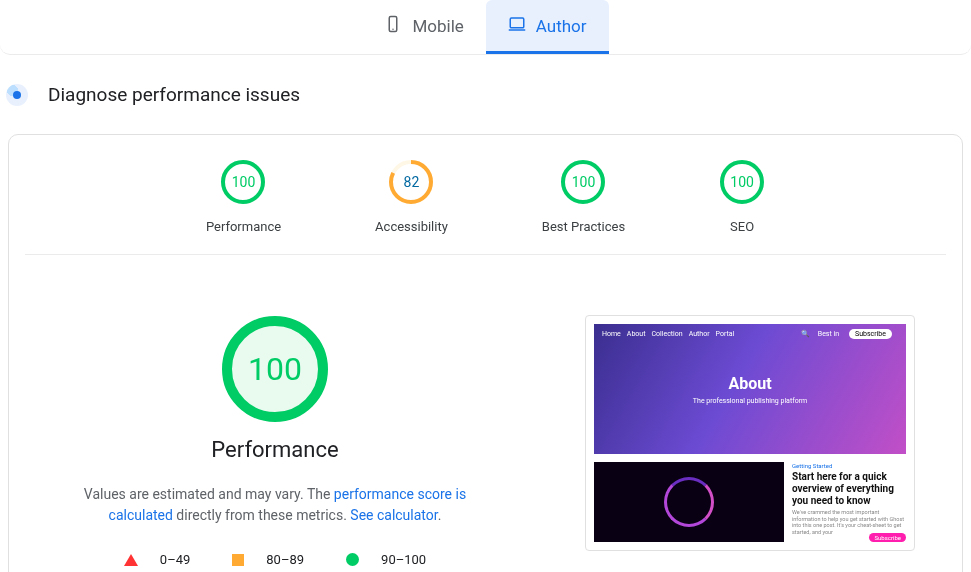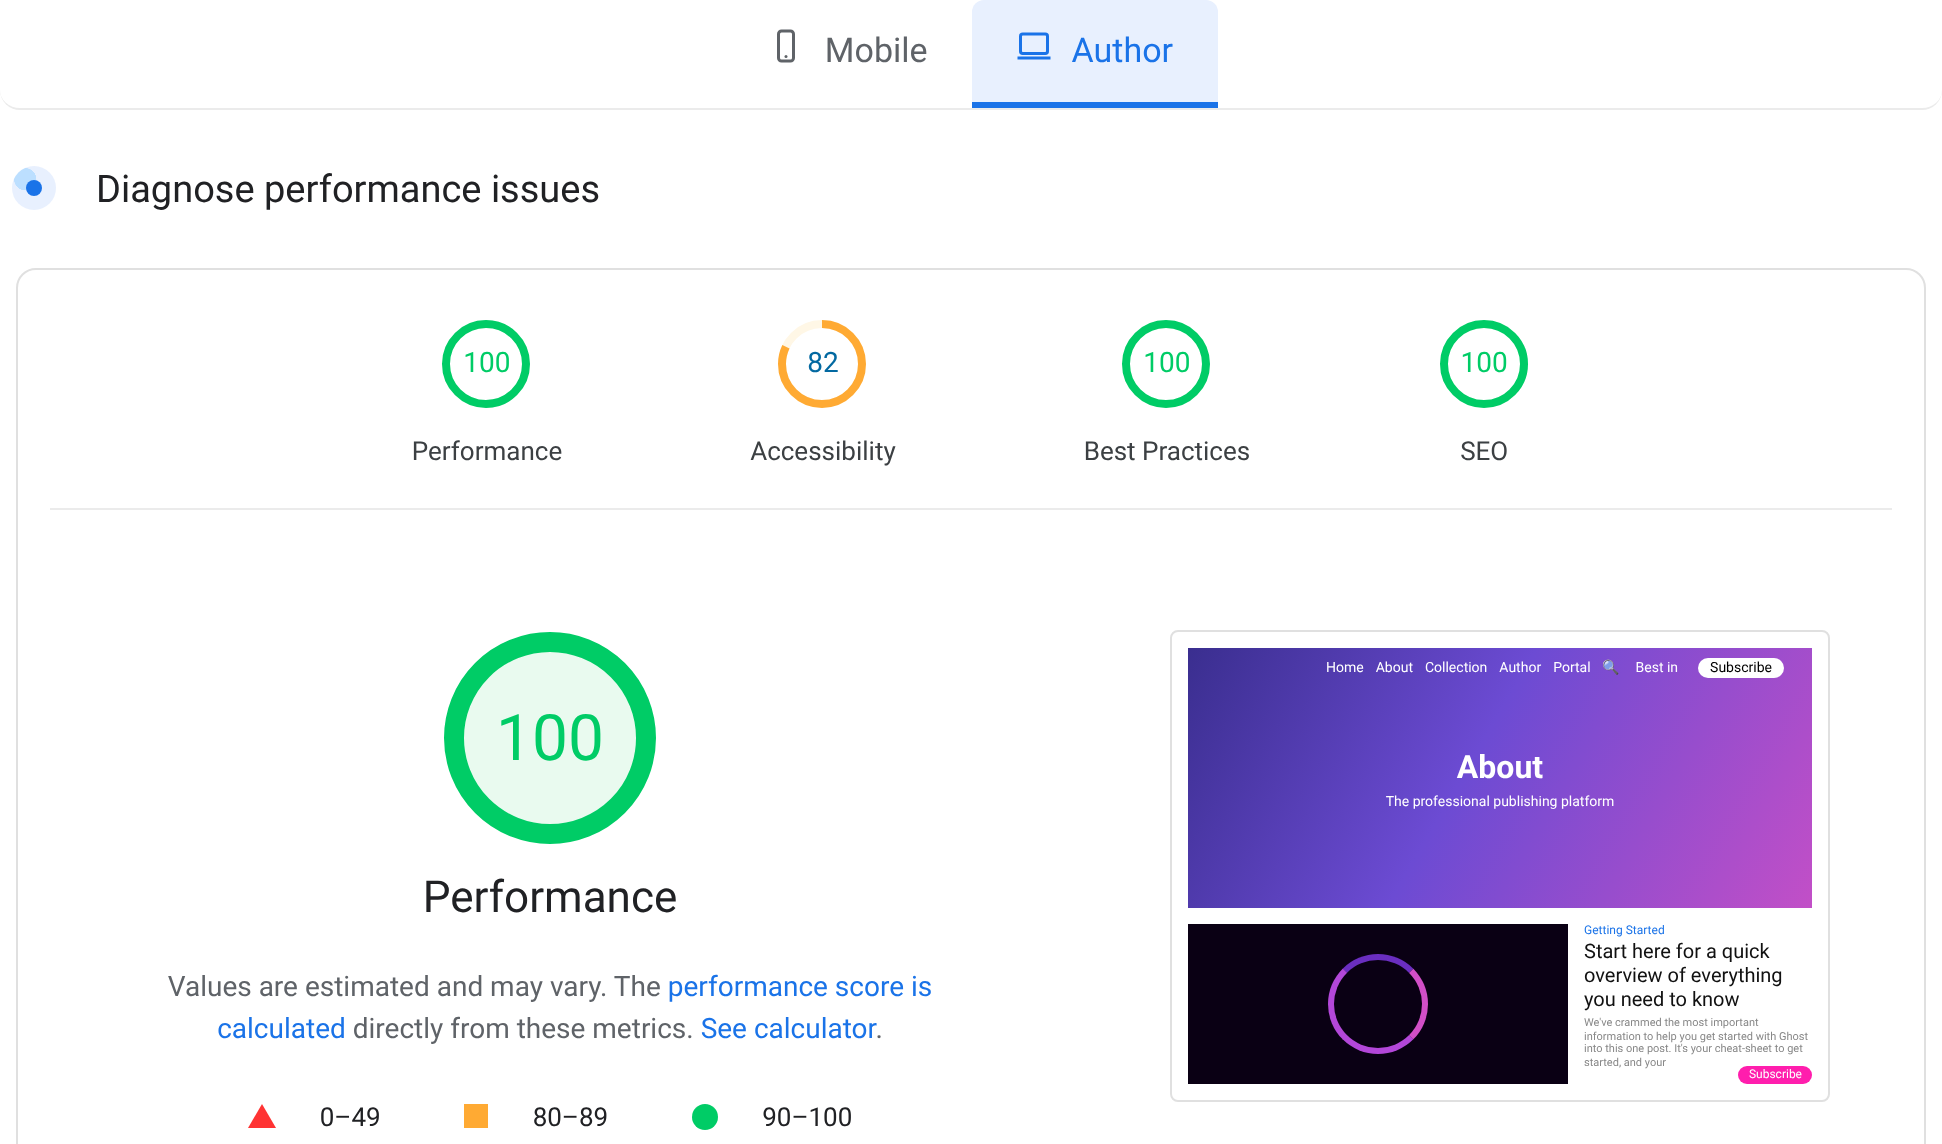--- a/index.html
+++ b/index.html
@@ -2,21 +2,21 @@
 <html><head>
   <meta charset="utf-8">
   <style>
     *{box-sizing:border-box;margin:0;padding:0}
     body{font-family:Roboto,Arial,sans-serif;background:#fff;color:#202124;width:971px;height:572px;overflow:hidden;font-size:14px}
     .tabs{display:flex;justify-content:center;align-items:center;height:55px;border-bottom:1px solid #ebebeb;border-radius:0 0 10px 10px}
     .tab{display:flex;align-items:center;gap:10px;padding:14px 22px;cursor:pointer;color:#5f6368;font-size:17px;border-bottom:3px solid transparent;height:100%}
     .tab.active{color:#1a73e8;background:#e8f0fe;border-bottom-color:#1a73e8;border-radius:6px 6px 0 0}
     .tab svg{width:18px;height:18px}
     .page{padding:28px 6px 0 6px}
-    .section-header{display:flex;align-items:flex-start;gap:20px;margin-bottom:28px}
+    .section-header{display:flex;align-items:center;gap:20px;margin-bottom:28px}
     .compass{width:22px;height:22px;border-radius:50%;background:radial-gradient(circle at 30% 30%,#bcdfff 0 25%,#e8f0fe 26% 100%);display:flex;align-items:center;justify-content:center}
     .compass::after{content:"";width:8px;height:8px;border-radius:50%;background:#1a73e8}
     .section-title{font-size:19px;font-weight:400}
     .card{border:1px solid #e0e0e0;border-radius:10px;padding:24px 16px;margin:0 2px}
     .gauges{display:flex;justify-content:center;gap:94px;padding:0 0 20px 0;border-bottom:1px solid #ebebeb;margin-bottom:60px}
     .gauge-item{display:flex;flex-direction:column;align-items:center;gap:14px;cursor:pointer}
     .gauge-label{font-size:13px;color:#3c4043}
     .gauge-ring{position:relative;width:46px;height:46px}
     .gauge-ring svg{position:absolute;inset:0;transform:rotate(-90deg)}
     .gauge-ring .bg{fill:none;stroke-width:4}
@@ -26,38 +26,38 @@
     .perf-col{flex:0 0 440px;text-align:center}
     .big-gauge{width:108px;height:108px;margin:0 auto 14px;position:relative}
     .big-gauge svg{position:absolute;inset:0;transform:rotate(-90deg)}
     .big-gauge .score{position:absolute;inset:0;display:flex;align-items:center;justify-content:center;font-size:32px;color:#0c6}
     .big-gauge circle.bgc{fill:#e9faef;stroke:none}
     .big-gauge circle.fgc{fill:none;stroke:#0c6;stroke-width:10}
     .perf-title{font-size:22px;font-weight:400;margin-bottom:22px}
     .desc{font-size:14px;color:#5f6368;line-height:1.5;margin-bottom:26px}
     .desc a{color:#1a73e8;text-decoration:none;cursor:pointer}
     .legend{display:flex;justify-content:center;gap:42px;font-size:13px;align-items:center}
-    .legend-item{display:flex;align-items:flex-start;gap:22px}
+    .legend-item{display:flex;align-items:center;gap:22px}
     .tri{width:0;height:0;border-left:7px solid transparent;border-right:7px solid transparent;border-bottom:12px solid #f33}
     .sq{width:12px;height:12px;background:#fa3}
     .circ{width:13px;height:13px;border-radius:50%;background:#0c6}
     .shot-col{flex:1}
     .shot{border:1px solid #e0e0e0;border-radius:4px;padding:8px;background:#fff;width:330px}
     .hero{height:130px;background:linear-gradient(120deg,#3a2e8f 0%,#6c4bd3 45%,#c24fc7 100%);position:relative;color:#fff;font-size:7px}
-    .hero-nav{display:flex;justify-content:flex-end;padding:6px 8px}
+    .hero-nav{display:flex;justify-content:space-between;padding:6px 8px}
     .hero-nav span{margin-right:6px}
     .hero-center{position:absolute;left:0;right:0;top:50px;text-align:center}
     .hero-title{font-size:16px;font-weight:700;margin-bottom:4px}
     .pill{background:#fff;color:#000;border-radius:8px;padding:1px 6px;margin-left:4px}
     .below{display:flex;gap:8px;margin-top:8px}
     .swirl{width:190px;height:80px;background:#0a0014;display:flex;align-items:center;justify-content:center}
     .swirl .ring{width:50px;height:50px;border-radius:50%;border:3px solid #b347d9;border-top-color:#6a2ec0;border-right-color:#d24fc7;filter:blur(.3px)}
     .article{flex:1;font-size:7px;line-height:1.2;position:relative}
     .article .cat{color:#1a73e8;font-size:6px}
-    .article h4{font-size:10px;font-weight:400;margin:2px 0;color:#111}
+    .article h4{font-size:10px;font-weight:700;margin:2px 0;color:#111}
     .article p{color:#888;font-size:5.5px}
     .sub-pill{position:absolute;right:0;bottom:0;background:#ff1ead;color:#fff;border-radius:8px;padding:1px 5px;font-size:6px}
   </style>
 </head>
 <body>
 
 <div class="tabs">
   <div class="tab">
     <span>
       <svg viewBox="0 0 24 24">

